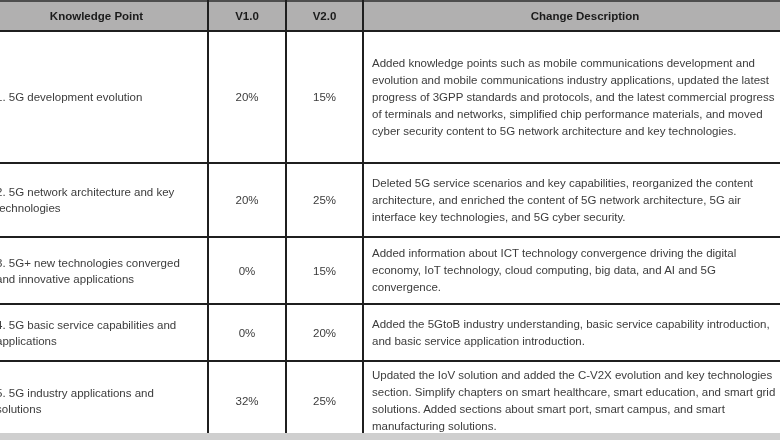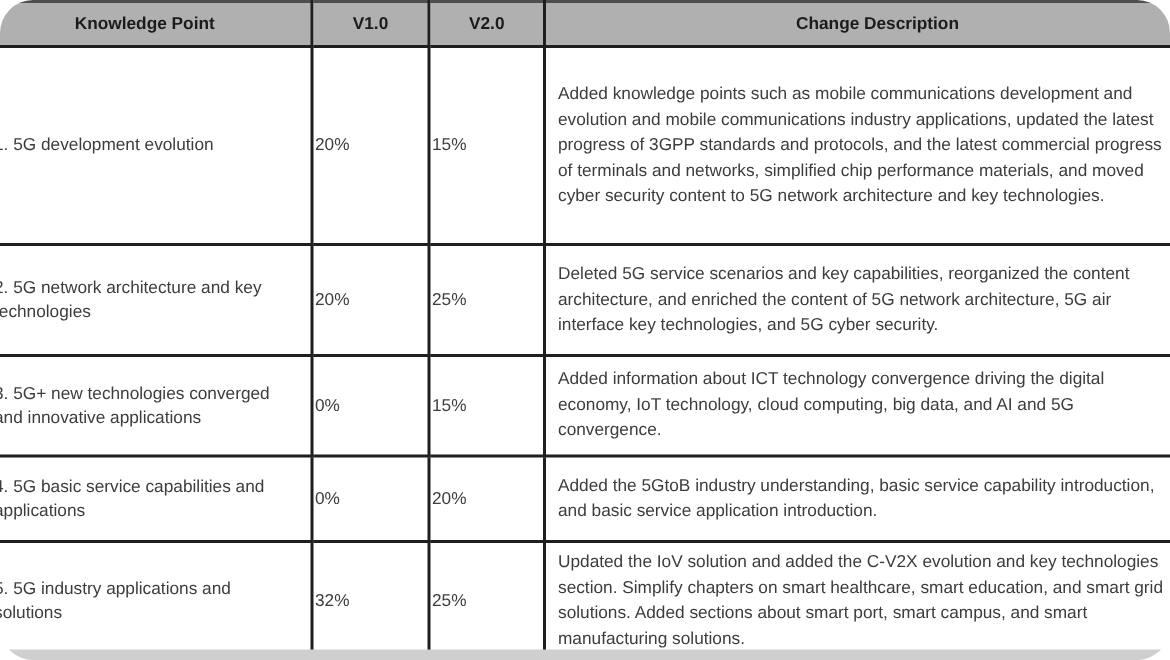--- a/index.html
+++ b/index.html
@@ -4,21 +4,20 @@
 <style>
   html, body { margin: 0; padding: 0; }
   body {
     width: 780px; height: 440px; overflow: hidden;
     background: #ffffff;
     font-family: "Liberation Sans", sans-serif;
   }
   .viewport {
     position: relative; width: 780px; height: 440px; overflow: hidden;
     background: #ffffff;
-    border-radius: 22px;
   }
   
   .table-shift {
     position: absolute; left: -16px; top: 0; width: 822px;
     filter: blur(0.3px);
   }
   table.kp-table {
     border-collapse: collapse; table-layout: fixed; width: 822px;
   }
   table.kp-table th, table.kp-table td {
@@ -33,21 +32,21 @@
     border-top: 2px solid #4e4e4e;
   }
   td.kp {
     padding: 0 12px 0 10px;
     font-size: 11.5px; color: #3c3c3c; line-height: 16px;
     text-align: left; vertical-align: middle;
     background: #ffffff;
   }
   td.pct {
     font-size: 11.5px; color: #3c3c3c;
-    vertical-align: middle;
+    text-align: center; vertical-align: middle;
     background: #ffffff;
   }
   td.desc {
     padding: 0 26px 0 8px;
     font-size: 11.5px; color: #3c3c3c; line-height: 17px;
     text-align: left; vertical-align: middle;
     background: #ffffff;
   }
   tr.r0 td { height: 128px; }
   tr.r1 td { height: 70px; }

